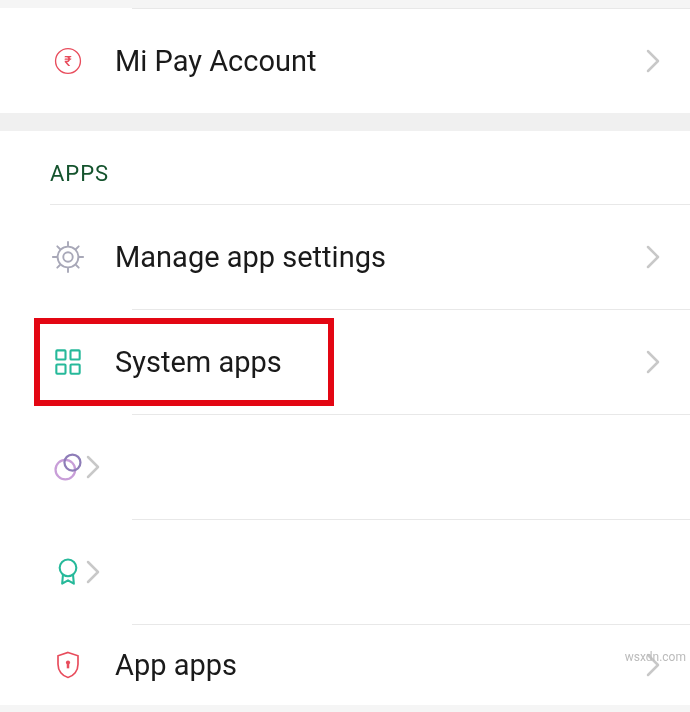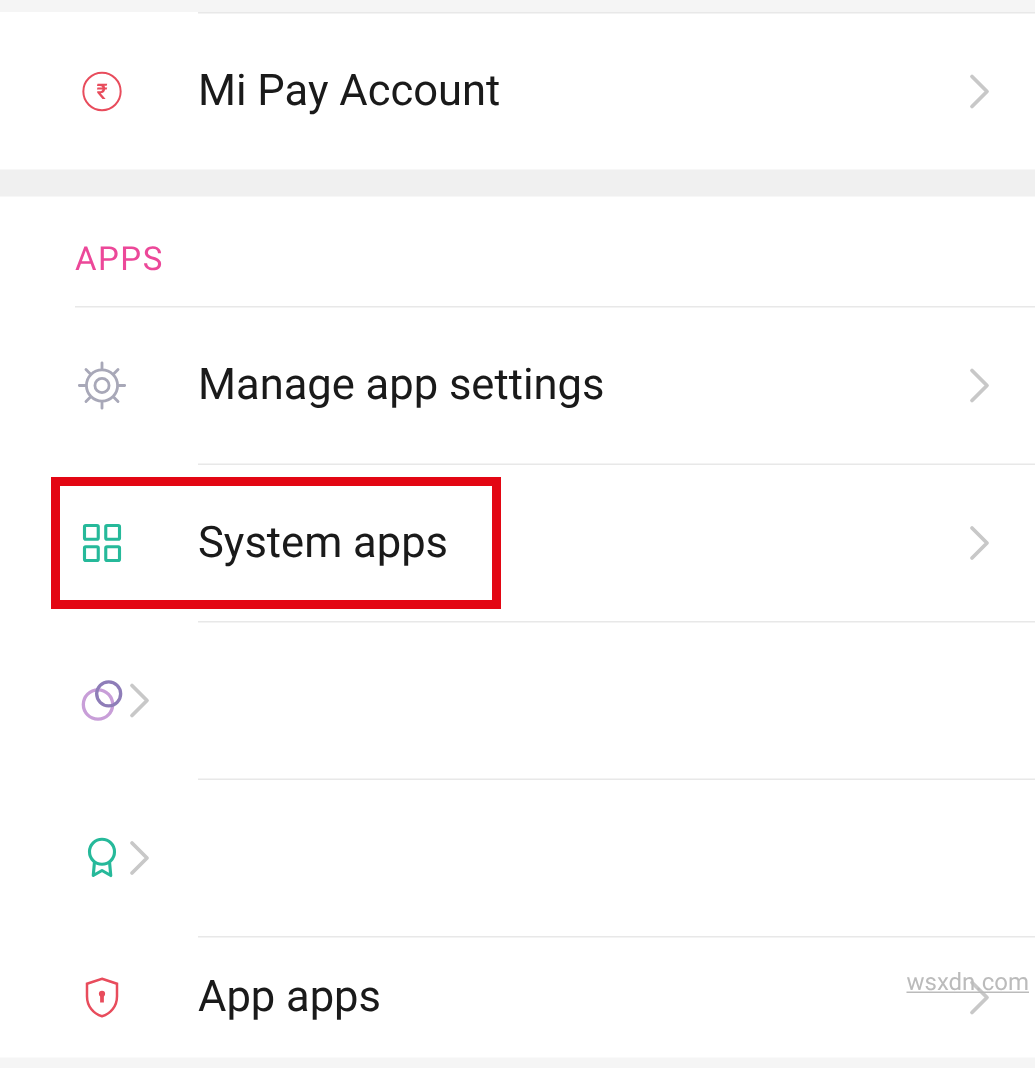--- a/index.html
+++ b/index.html
@@ -41,57 +41,56 @@
       width: 36px;
       height: 36px;
       display: flex;
       align-items: center;
       justify-content: center;
       flex-shrink: 0;
     }
     .item-label {
       font-size: 29px;
       color: #1a1a1a;
-      margin-left: 46px;
+      margin-left: 29px;
       flex: 1;
       font-weight: 400;
     }
     .chevron {
       width: 14px;
       height: 24px;
       flex-shrink: 0;
     }
     .divider {
       height: 1px;
       background: #e8e8e8;
       margin-left: 120px;
     }
     .section-header {
       font-size: 22px;
-      color: #ec4899;
+      color: #14532d;
       letter-spacing: 1px;
       padding: 30px 16px 18px 38px;
     }
     .highlight {
       position: absolute;
       border: 6px solid #e30613;
       left: 22px;
       top: 8px;
       width: 300px;
       height: 88px;
       pointer-events: none;
     }
     .watermark {
       position: fixed;
       right: 4px;
       bottom: 48px;
-      font-size: 16px;
+      font-size: 12px;
       color: #bbb;
       writing-mode: horizontal-tb;
-      text-decoration: underline;
     }
   </style>
 </head>
 <body>
 
 <div class="container">
 
   <div class="top-divider"></div>
 
   <div class="list-item">

